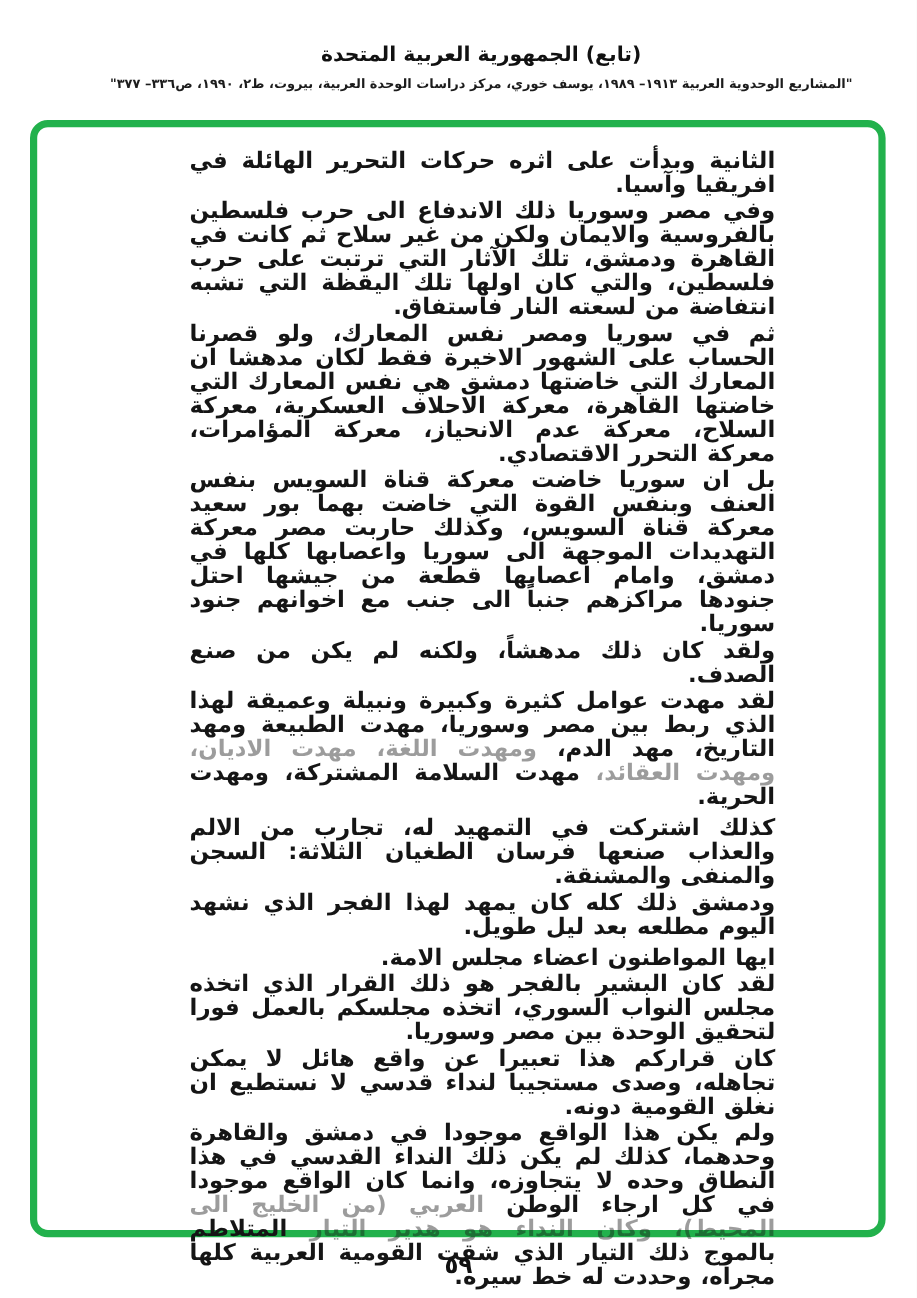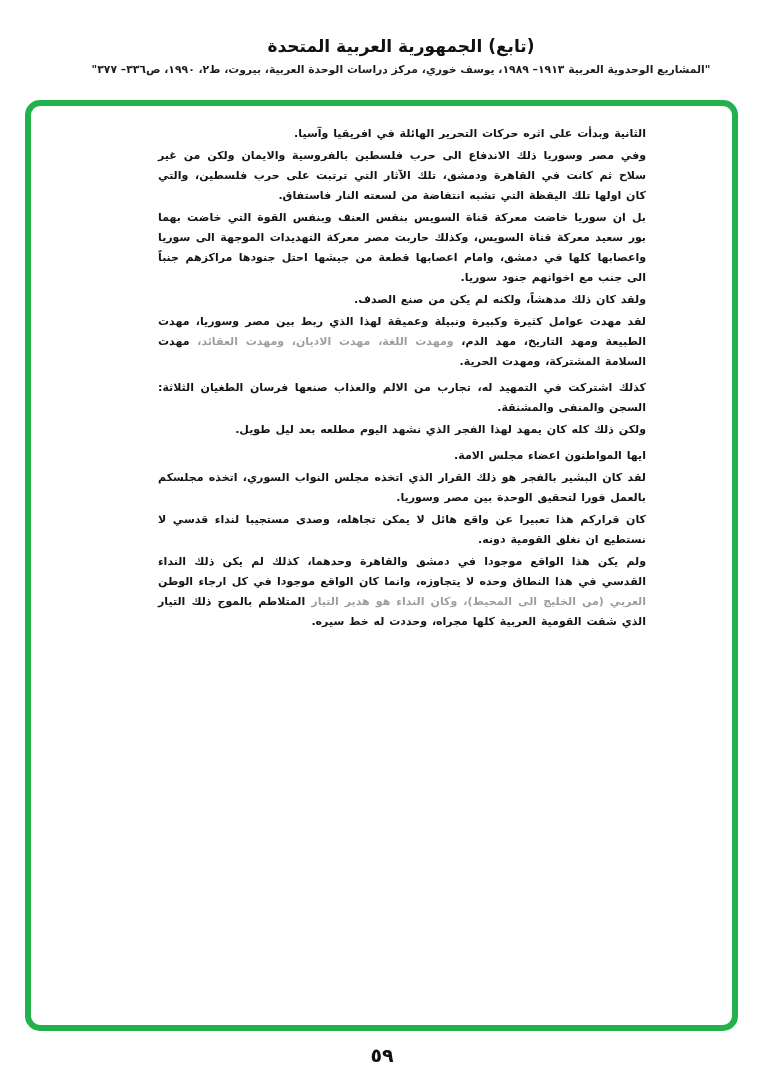--- a/index.html
+++ b/index.html
@@ -44,21 +44,21 @@
     background: transparent;
   }
   .text-column {
     position: absolute;
     top: 124px;
     left: 158px;
     width: 488px;
     direction: rtl;
     text-align: justify;
     color: #151515;
-    font-size: 11px;
+    font-size: 19px;
     font-weight: bold;
     line-height: 20px;
   }
   .text-column p {
     margin: 0 0 2px 0;
     word-spacing: 1px;
   }
   .text-column p.gap { margin-top: 6px; }
   .faded {
     opacity: 0.42;
@@ -82,25 +82,26 @@
   <div class="header">
     <div class="doc-title">(تابع) الجمهورية العربية المتحدة</div>
     <div class="doc-source">"المشاريع الوحدوية العربية ١٩١٣– ١٩٨٩، يوسف خوري، مركز دراسات الوحدة العربية، بيروت، ط٢، ١٩٩٠، ص٣٣٦– ٣٧٧"</div>
   </div>
 
   <div class="green-frame" style="border-color: rgb(34, 177, 76);"></div>
 
   <div class="text-column">
     <p>الثانية وبدأت على اثره حركات التحرير الهائلة في افريقيا وآسيا.</p>
     <p>وفي مصر وسوريا ذلك الاندفاع الى حرب فلسطين بالفروسية والايمان ولكن من غير سلاح ثم كانت في القاهرة ودمشق، تلك الآثار التي ترتبت على حرب فلسطين، والتي كان اولها تلك اليقظة التي تشبه انتفاضة من لسعته النار فاستفاق.</p>
+    <p>ثم في سوريا ومصر نفس المعارك، ولو قصرنا الحساب على الشهور الاخيرة فقط لكان مدهشا ان المعارك التي خاضتها دمشق هي نفس المعارك التي خاضتها القاهرة، معركة الاحلاف العسكرية، معركة السلاح، معركة عدم الانحياز، معركة المؤامرات، معركة التحرر الاقتصادي.</p>
     <p>بل ان سوريا خاضت معركة قناة السويس بنفس العنف وبنفس القوة التي خاضت بهما بور سعيد معركة قناة السويس، وكذلك حاربت مصر معركة التهديدات الموجهة الى سوريا واعصابها كلها في دمشق، وامام اعصابها قطعة من جيشها احتل جنودها مراكزهم جنباً الى جنب مع اخوانهم جنود سوريا.</p>
     <p>ولقد كان ذلك مدهشاً، ولكنه لم يكن من صنع الصدف.</p>
     <p><span>لقد مهدت عوامل كثيرة وكبيرة ونبيلة وعميقة لهذا الذي ربط بين مصر وسوريا، مهدت الطبيعة ومهد التاريخ، مهد الدم، </span><span class="faded">ومهدت اللغة، مهدت الاديان، ومهدت العقائد،</span><span> مهدت السلامة المشتركة، ومهدت الحرية.</span></p>
     <p class="gap">كذلك اشتركت في التمهيد له، تجارب من الالم والعذاب صنعها فرسان الطغيان الثلاثة: السجن والمنفى والمشنقة.</p>
-    <p>ولكن ذلك كله كان يمهد لهذا الفجر الذي نشهد اليوم مطلعه بعد ليل طويل.</p>
+    <p>ودمشق ذلك كله كان يمهد لهذا الفجر الذي نشهد اليوم مطلعه بعد ليل طويل.</p>
     <p class="gap">ايها المواطنون اعضاء مجلس الامة.</p>
     <p>لقد كان البشير بالفجر هو ذلك القرار الذي اتخذه مجلس النواب السوري، اتخذه مجلسكم بالعمل فورا لتحقيق الوحدة بين مصر وسوريا.</p>
     <p>كان قراركم هذا تعبيرا عن واقع هائل لا يمكن تجاهله، وصدى مستجيبا لنداء قدسي لا نستطيع ان نغلق القومية دونه.</p>
     <p><span>ولم يكن هذا الواقع موجودا في دمشق والقاهرة وحدهما، كذلك لم يكن ذلك النداء القدسي في هذا النطاق وحده لا يتجاوزه، وانما كان الواقع موجودا في كل ارجاء الوطن </span><span class="faded">العربي (من الخليج الى المحيط)، وكان النداء هو هدير التيار</span><span> المتلاطم بالموج ذلك التيار الذي شقت القومية العربية كلها مجراه، وحددت له خط سيره.</span></p>
   </div>
 
   <div class="page-number">٥٩</div>
 
 </div>
 

